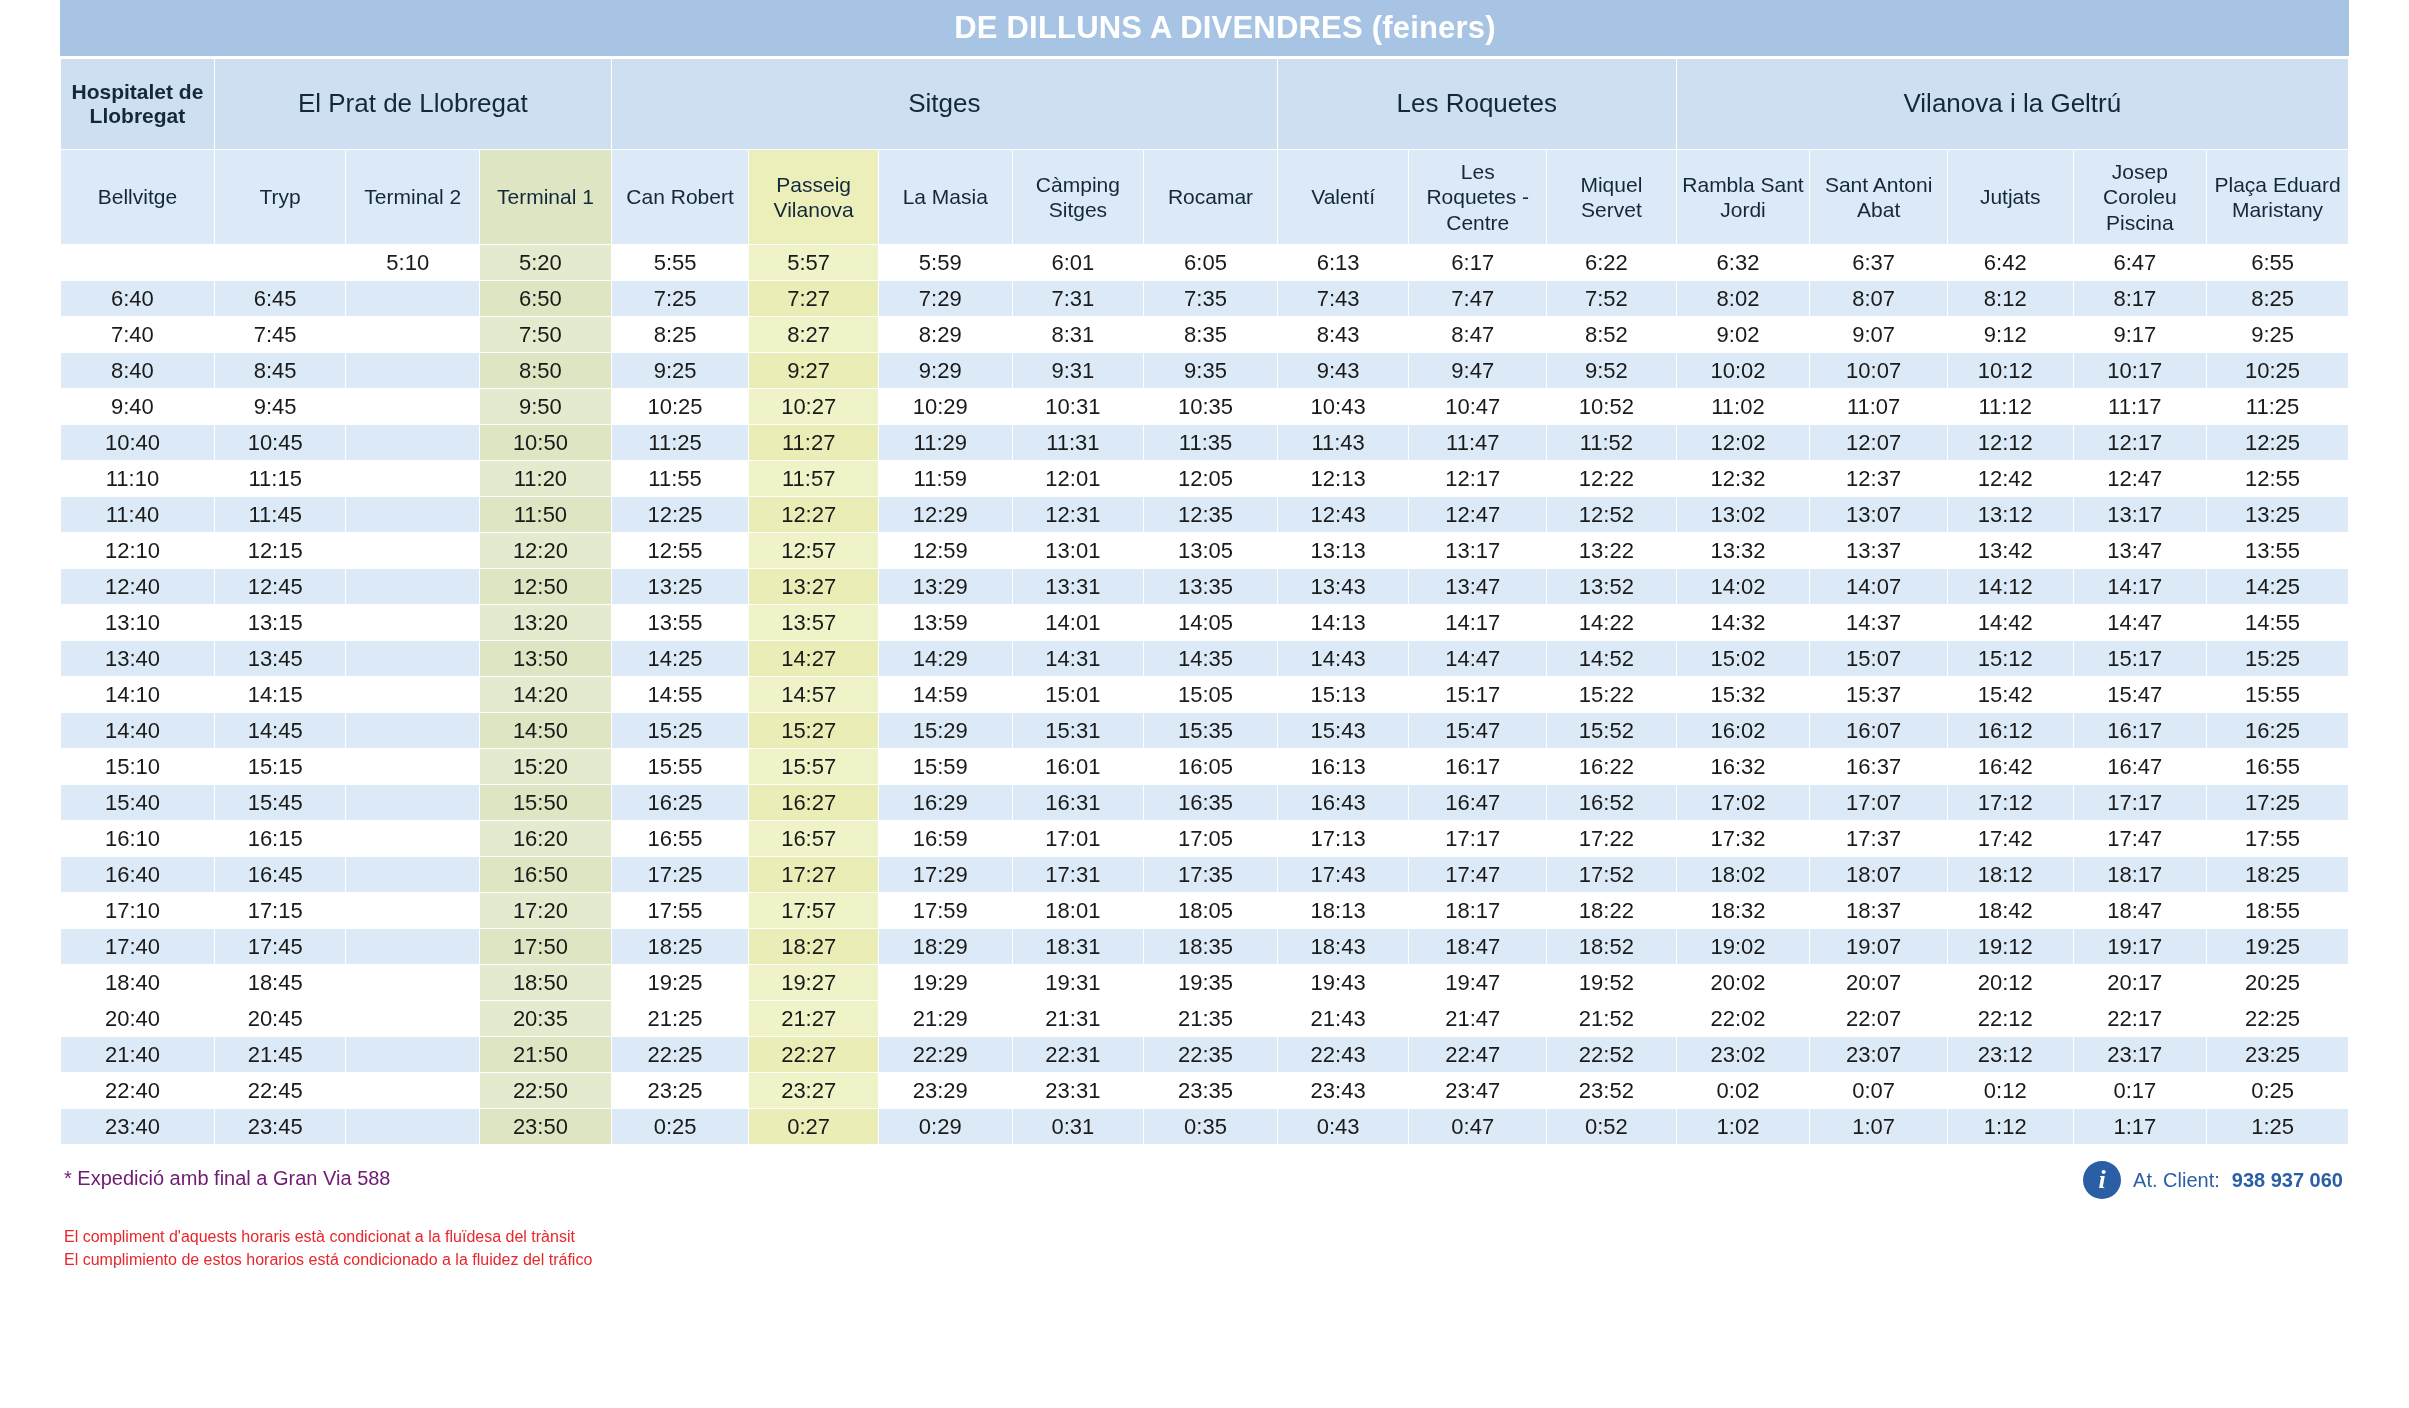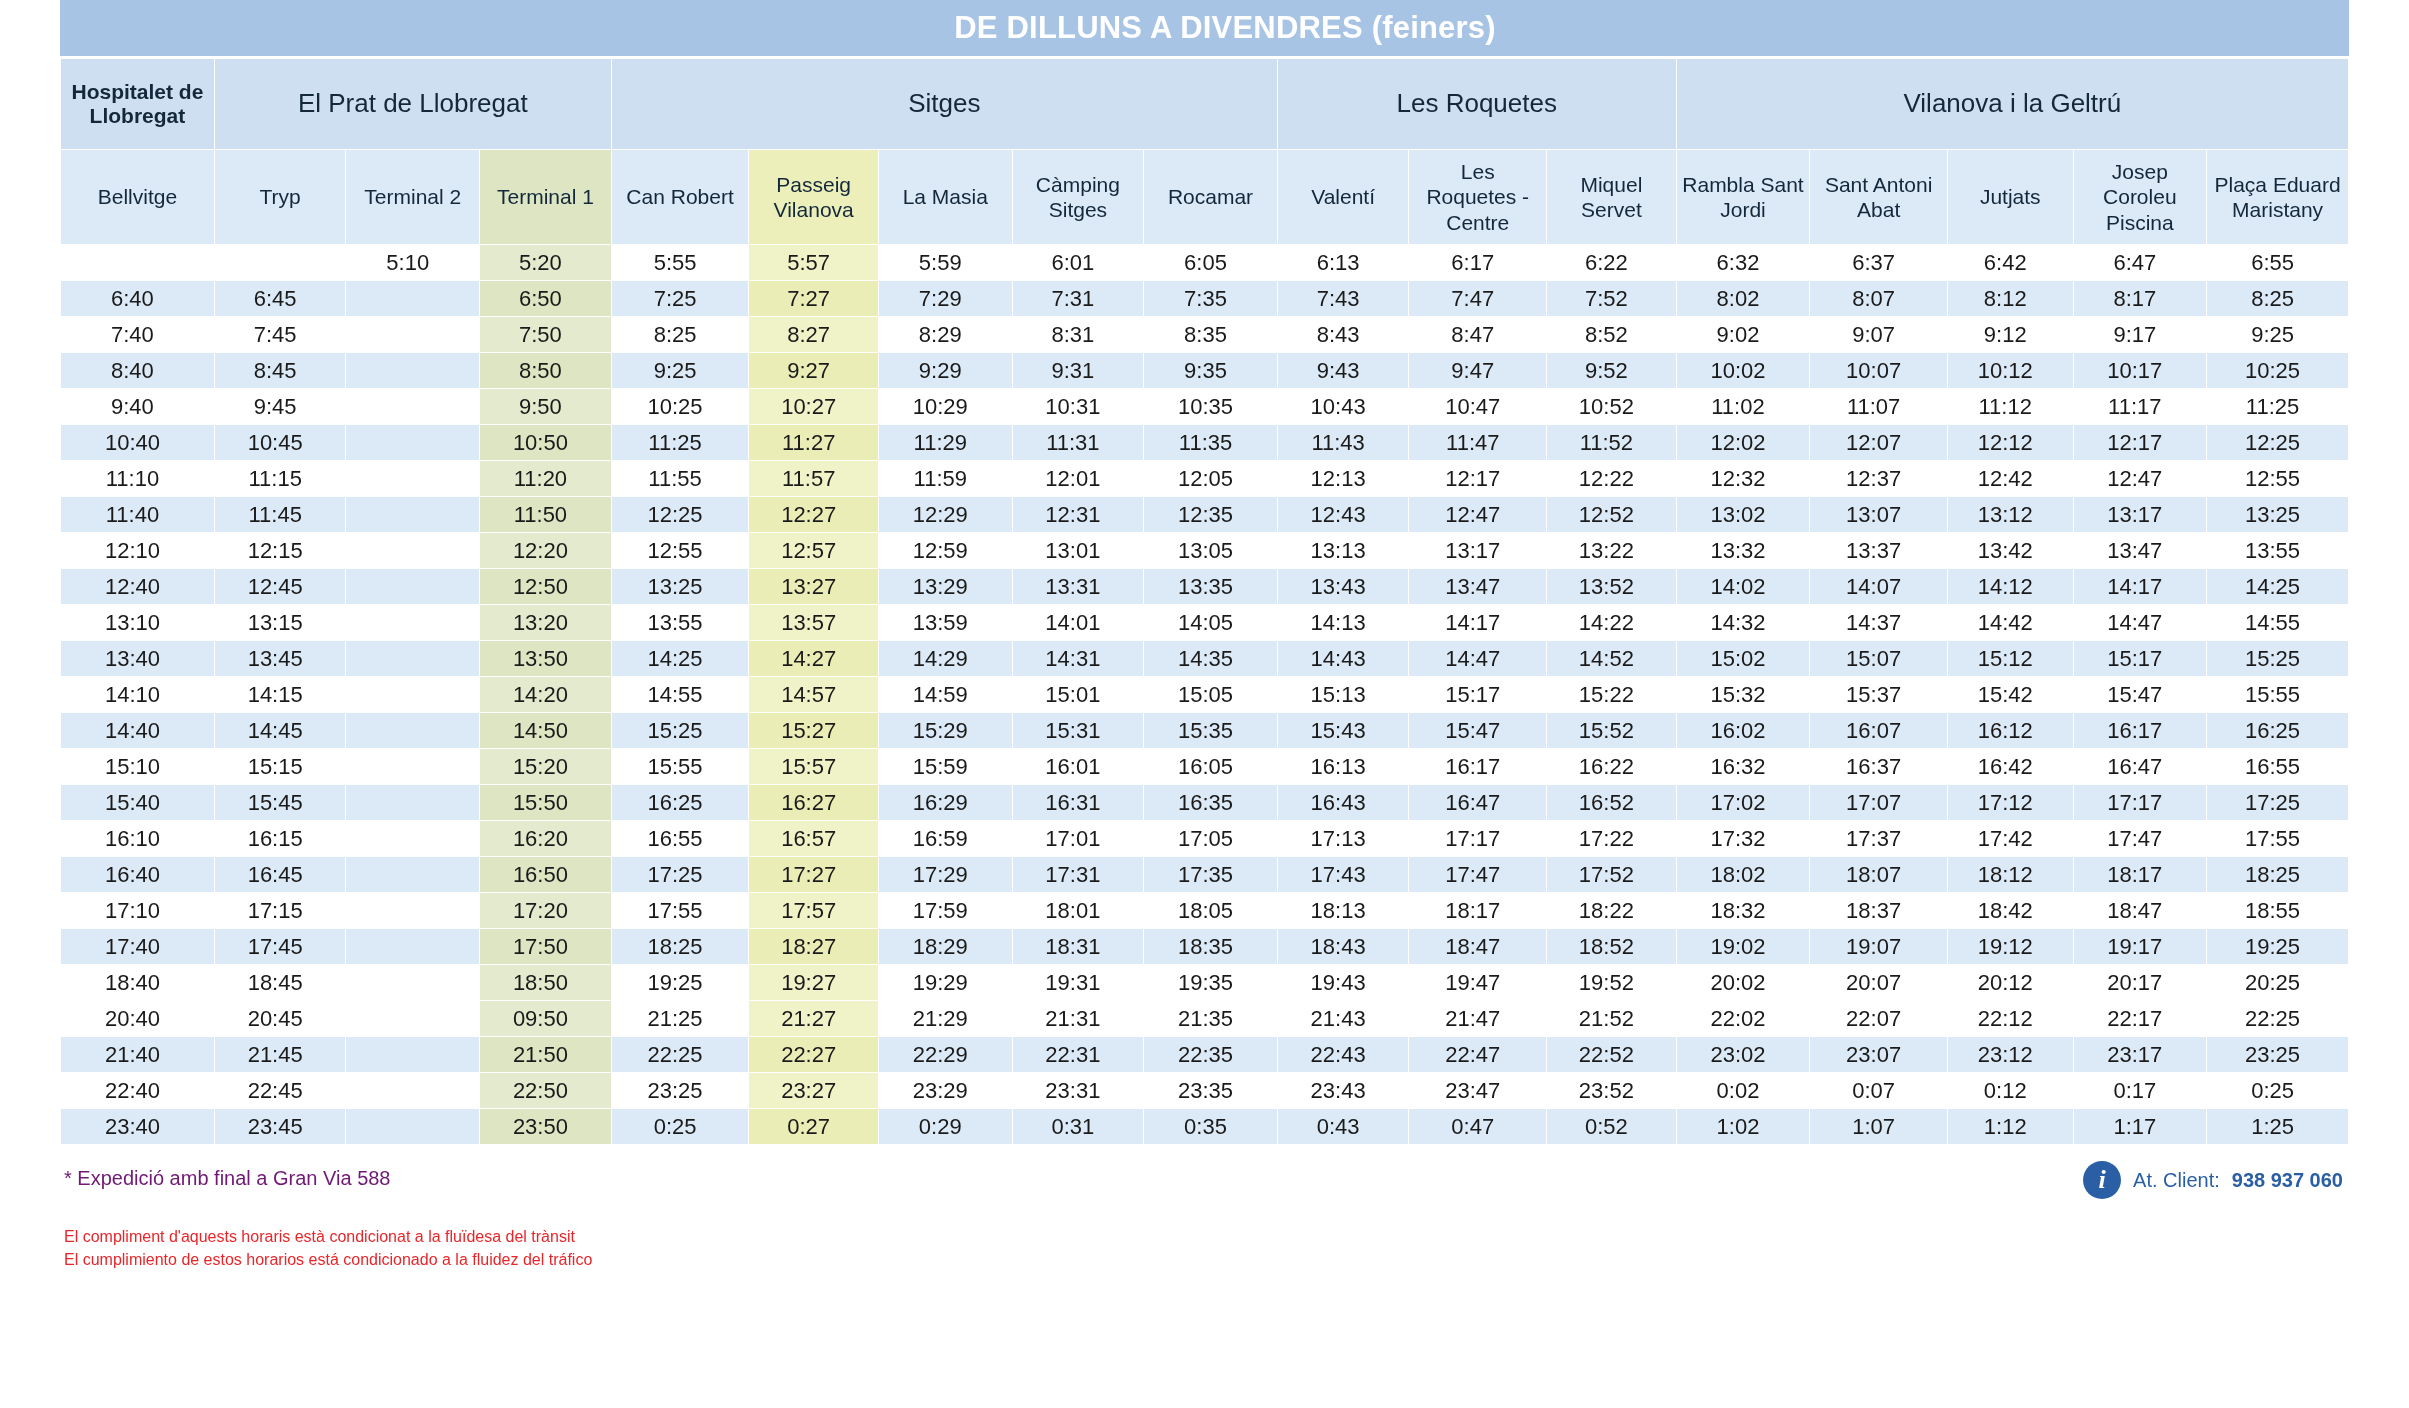--- a/index.html
+++ b/index.html
@@ -605,21 +605,21 @@
           <td class="t">20:02</td>
           <td class="t">20:07</td>
           <td class="t">20:12</td>
           <td class="t">20:17</td>
           <td class="t">20:25</td>
         </tr>
         <tr class="odd">
           <td class="t">20:40</td>
           <td class="t">20:45</td>
           <td class="t empty"></td>
-          <td class="t c-green">09:50</td>
+          <td class="t c-green">20:35</td>
           <td class="t">21:25</td>
           <td class="t c-yellow">21:27</td>
           <td class="t">21:29</td>
           <td class="t">21:31</td>
           <td class="t">21:35</td>
           <td class="t">21:43</td>
           <td class="t">21:47</td>
           <td class="t">21:52</td>
           <td class="t">22:02</td>
           <td class="t">22:07</td>

